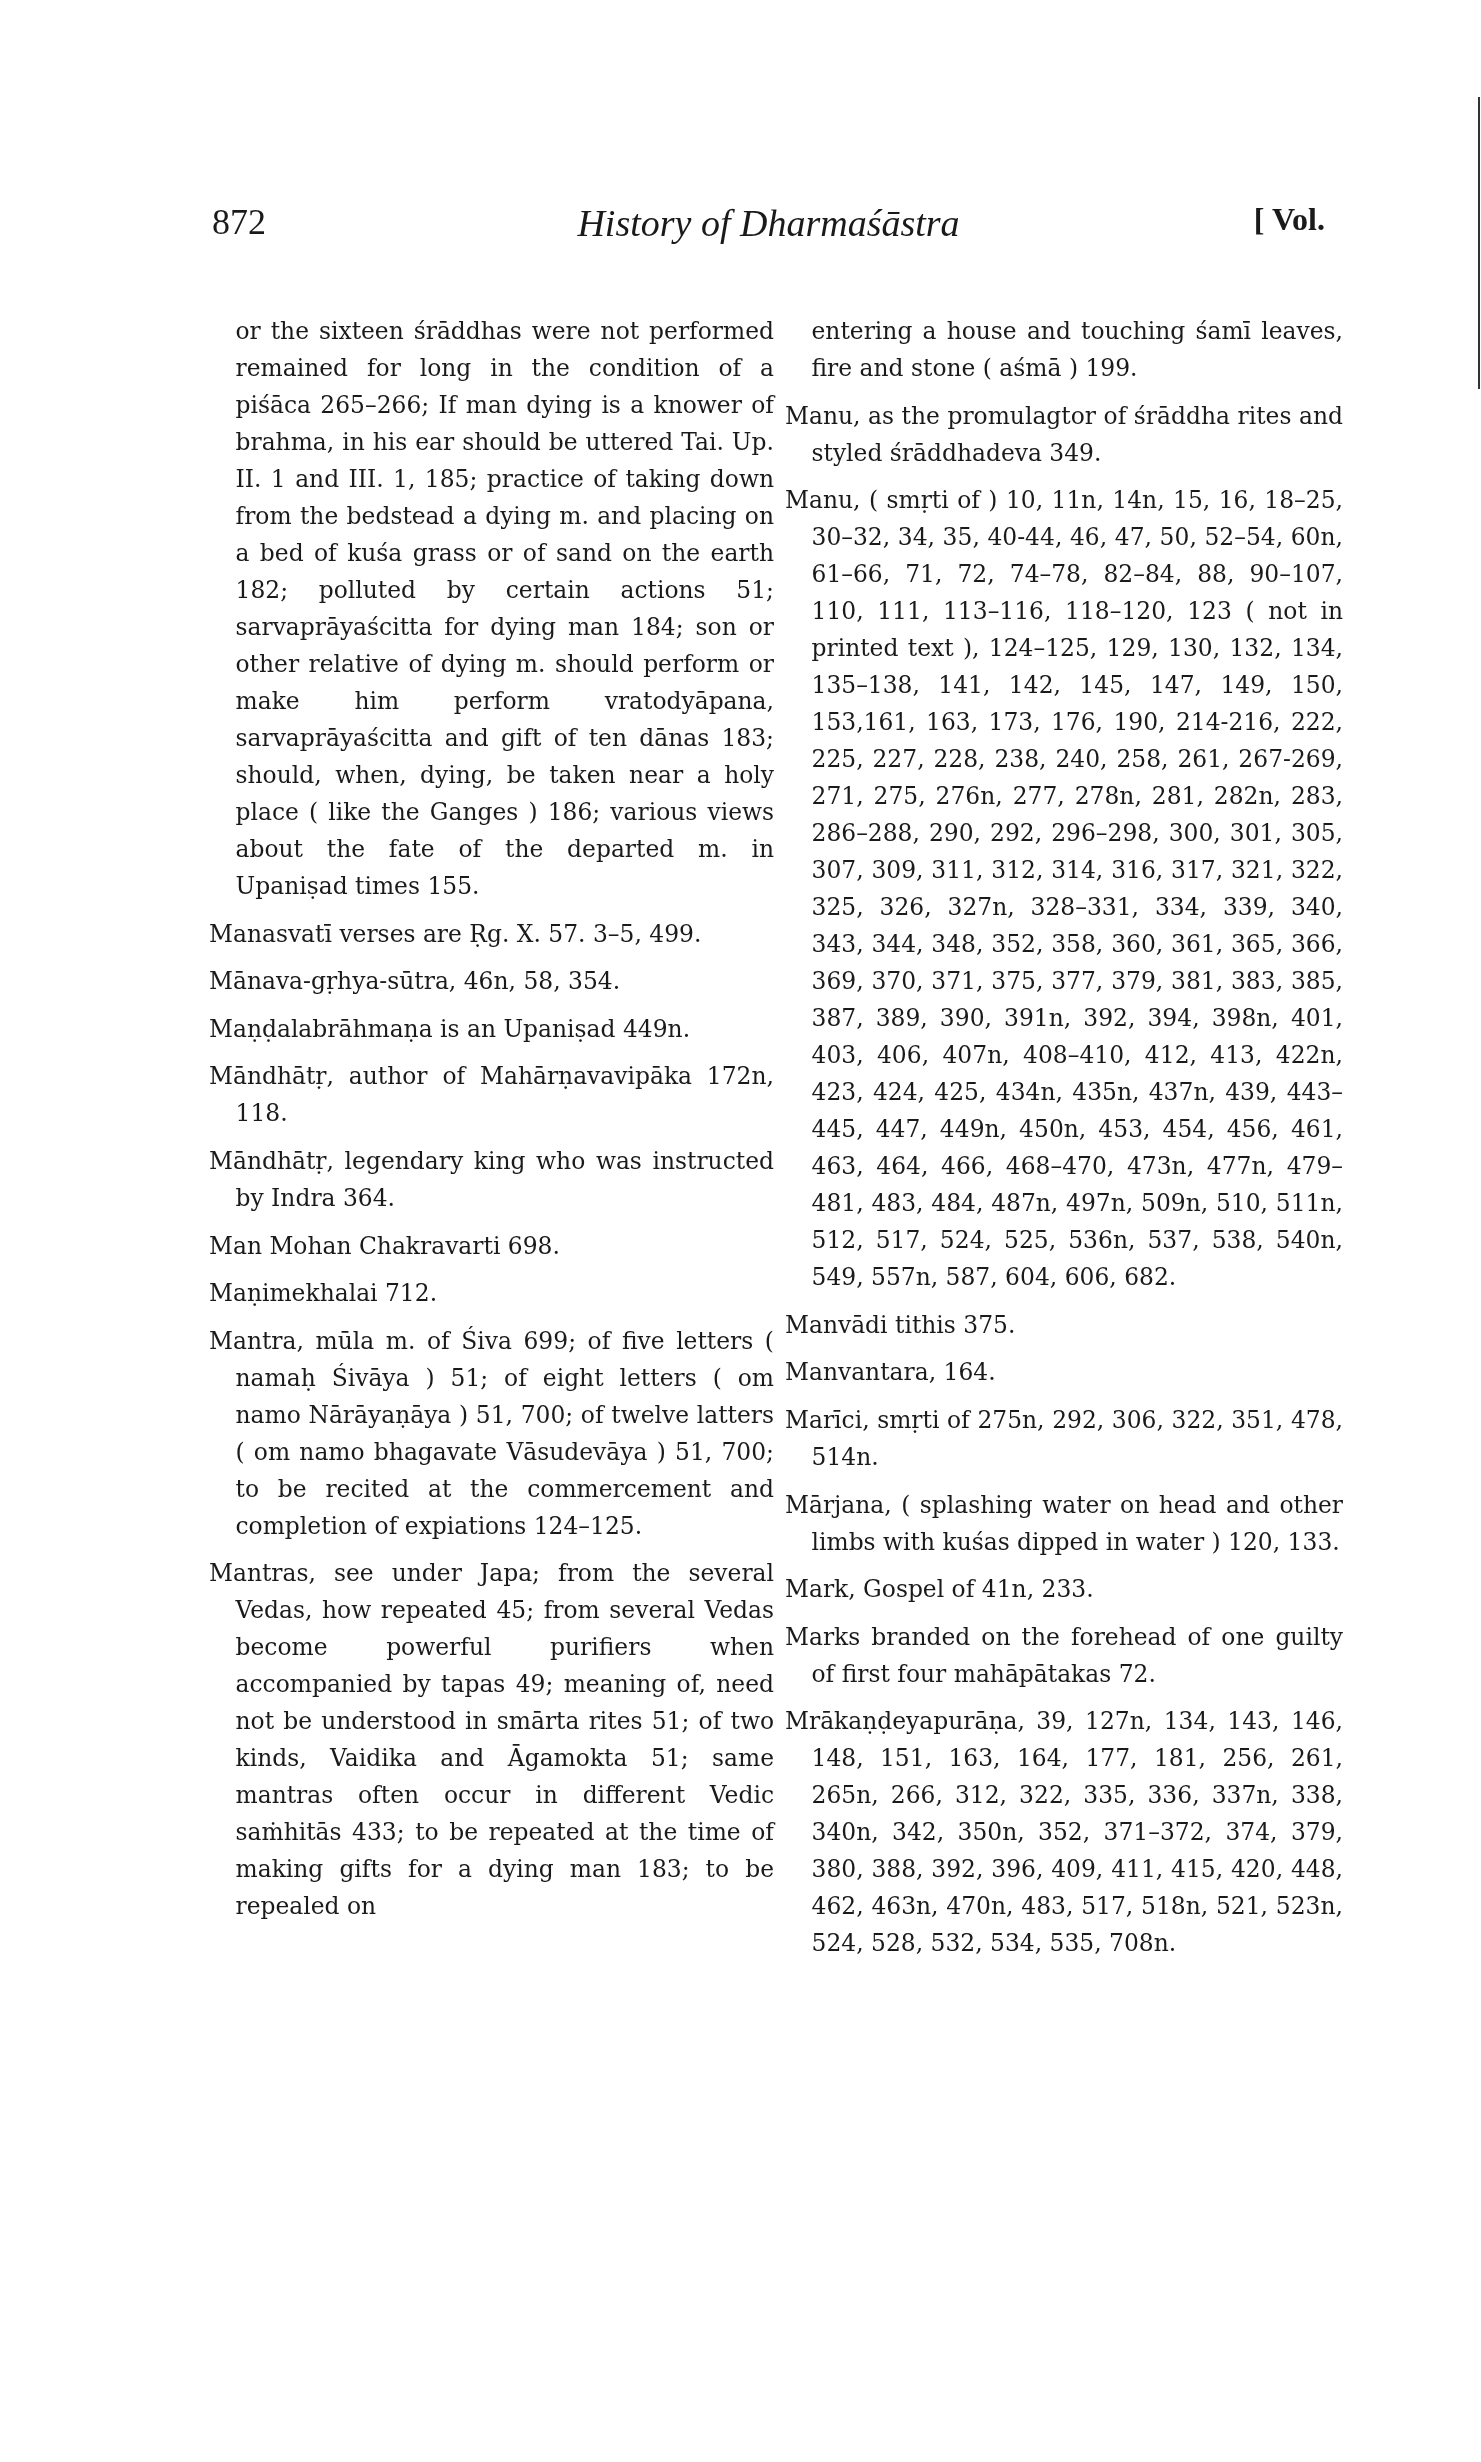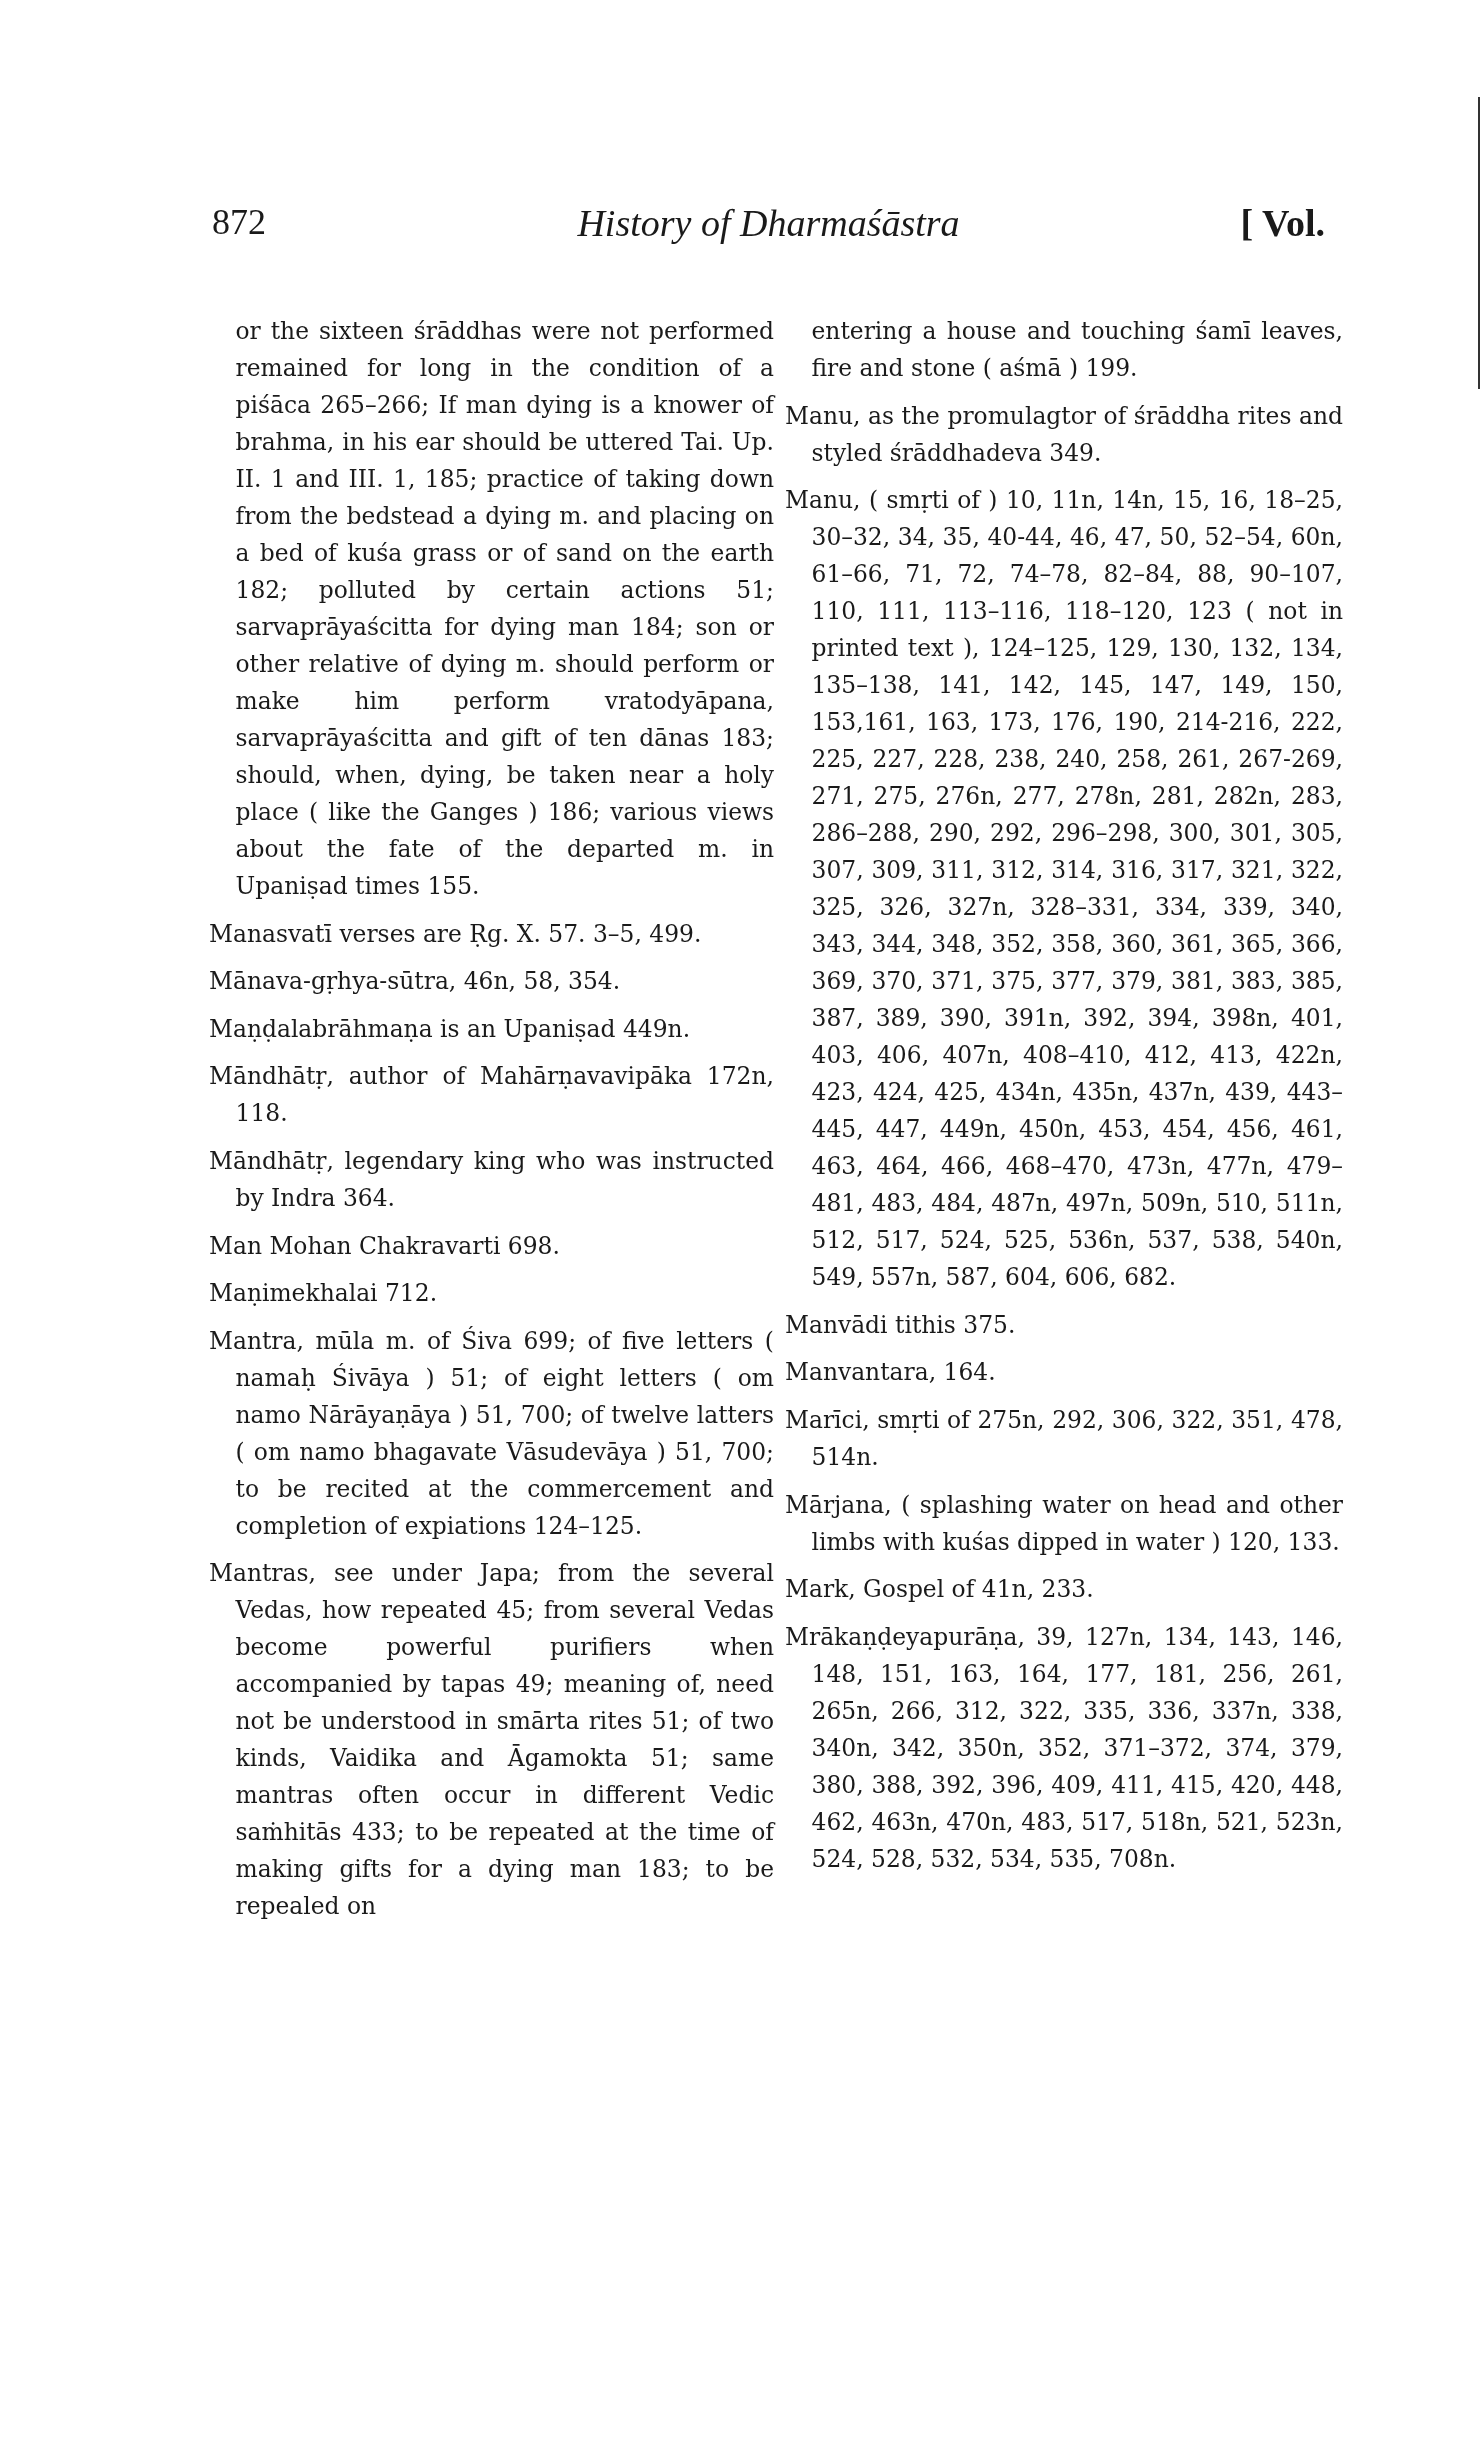--- a/index.html
+++ b/index.html
@@ -14,21 +14,21 @@
   .page-num {
     position: absolute; left: 0; top: 0;
     font-family: "Liberation Serif", serif; font-size: 36px;
   }
   .book-title {
     position: absolute; left: 0; right: 0; top: 0; text-align: center;
     font-family: "Liberation Serif", serif; font-style: italic; font-size: 38px;
   }
   .vol-mark {
     position: absolute; right: 0; top: 0;
-    font-family: "Liberation Serif", serif; font-size: 38px; font-weight: bold;
+    font-family: "Liberation Serif", serif; font-size: 32px; font-weight: bold;
   }
   .edge-line {
     position: absolute; left: 1478px; top: 97px; width: 1.8px; height: 292px; background: #333;
   }
   .column {
     position: absolute; top: 296px;
     font-size: 23.4px; line-height: 37px;
   }
   .col-left { left: 209px; width: 565px; }
   .col-right { left: 785px; width: 558px; }
@@ -64,15 +64,16 @@
 
 <div class="column col-right">
   <p class="entry cont">entering a house and touching śamī leaves, fire and stone ( aśmā ) 199.</p>
   <p class="entry">Manu, as the promulagtor of śrāddha rites and styled śrāddhadeva 349.</p>
   <p class="entry">Manu, ( smṛti of ) 10, 11n, 14n, 15, 16, 18–25, 30–32, 34, 35, 40-44, 46, 47, 50, 52–54, 60n, 61–66, 71, 72, 74–78, 82–84, 88, 90–107, 110, 111, 113–116, 118–120, 123 ( not in printed text ), 124–125, 129, 130, 132, 134, 135–138, 141, 142, 145, 147, 149, 150, 153,161, 163, 173, 176, 190, 214-216, 222, 225, 227, 228, 238, 240, 258, 261, 267-269, 271, 275, 276n, 277, 278n, 281, 282n, 283, 286–288, 290, 292, 296–298, 300, 301, 305, 307, 309, 311, 312, 314, 316, 317, 321, 322, 325, 326, 327n, 328–331, 334, 339, 340, 343, 344, 348, 352, 358, 360, 361, 365, 366, 369, 370, 371, 375, 377, 379, 381, 383, 385, 387, 389, 390, 391n, 392, 394, 398n, 401, 403, 406, 407n, 408–410, 412, 413, 422n, 423, 424, 425, 434n, 435n, 437n, 439, 443–445, 447, 449n, 450n, 453, 454, 456, 461, 463, 464, 466, 468–470, 473n, 477n, 479–481, 483, 484, 487n, 497n, 509n, 510, 511n, 512, 517, 524, 525, 536n, 537, 538, 540n, 549, 557n, 587, 604, 606, 682.</p>
   <p class="entry">Manvādi tithis 375.</p>
   <p class="entry">Manvantara, 164.</p>
   <p class="entry">Marīci, smṛti of 275n, 292, 306, 322, 351, 478, 514n.</p>
   <p class="entry">Mārjana, ( splashing water on head and other limbs with kuśas dipped in water ) 120, 133.</p>
   <p class="entry">Mark, Gospel of 41n, 233.</p>
+  <p class="entry">Marks branded on the forehead of one guilty of first four mahāpātakas 72.</p>
   <p class="entry">Mrākaṇḍeyapurāṇa, 39, 127n, 134, 143, 146, 148, 151, 163, 164, 177, 181, 256, 261, 265n, 266, 312, 322, 335, 336, 337n, 338, 340n, 342, 350n, 352, 371–372, 374, 379, 380, 388, 392, 396, 409, 411, 415, 420, 448, 462, 463n, 470n, 483, 517, 518n, 521, 523n, 524, 528, 532, 534, 535, 708n.</p>
 </div>
 
 
 </body></html>

